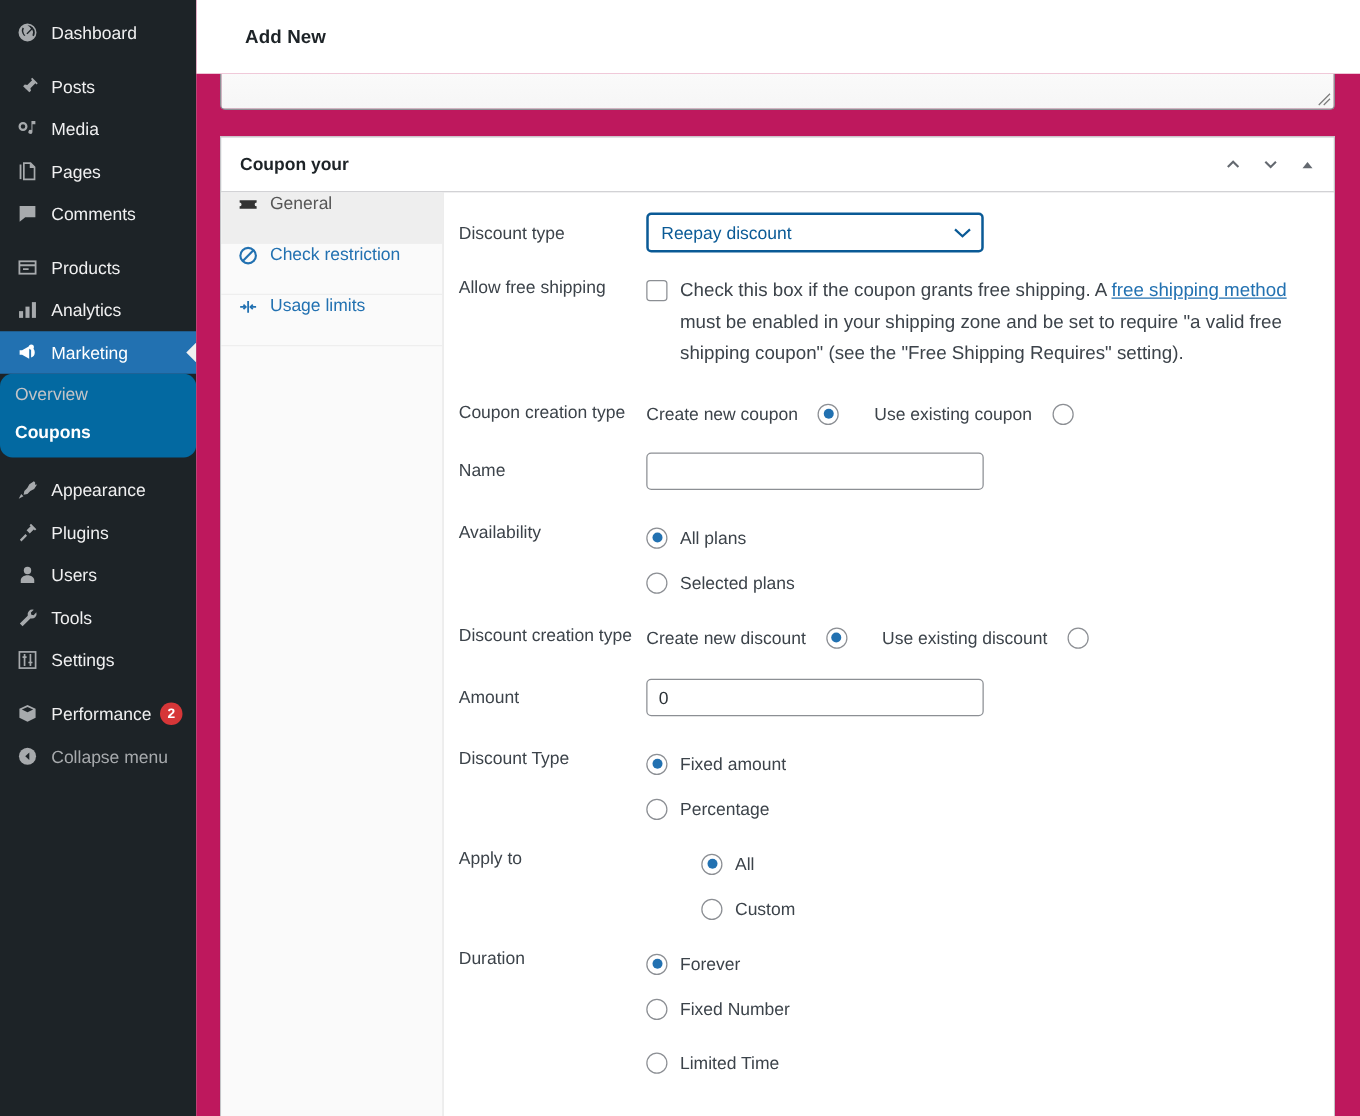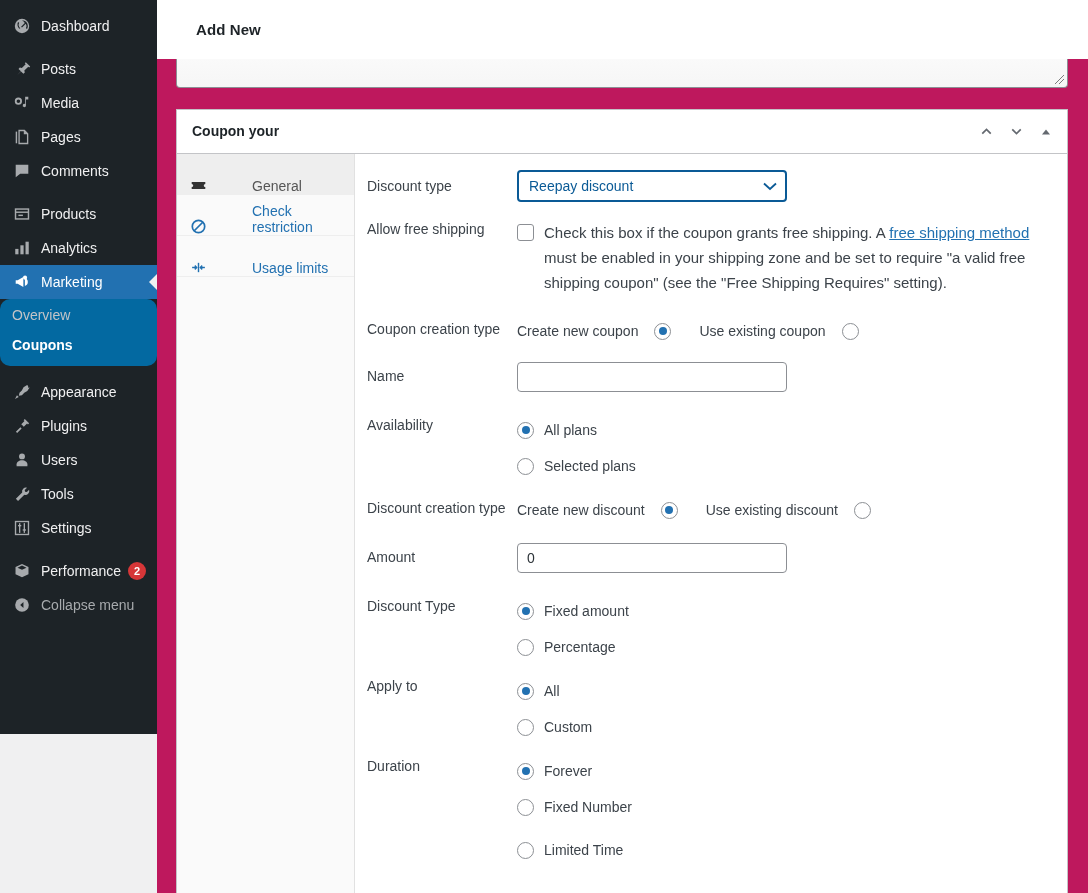--- a/index.html
+++ b/index.html
@@ -10,21 +10,21 @@
     background: #f0f0f1;
     font-family: "Liberation Sans", sans-serif;
     -webkit-font-smoothing: antialiased;
   }
 
   
   .screen { position: relative; width: 1088px; height: 893px; display: flex; }
 
   
   .adminmenu {
-    width: 157px; min-width: 157px; height: 734px;
+    width: 157px; min-width: 157px; height: 893px;
     background: #1d2327;
     position: relative;
     overflow: hidden;
   }
   .menu-item {
     display: flex; align-items: center;
     height: 34px;
     padding: 0 0 0 12px;
     color: #f0f0f1;
     font-size: 14px;
@@ -162,27 +162,26 @@
     width: 178px; min-width: 178px;
     background: #fafafa;
     border-right: 1px solid #e1e1e1;
     padding: 0;
     margin: 0;
     list-style: none;
   }
   .coupon-tab {
     border-bottom: 1px solid #eee;
     display: flex;
-    align-items: flex-end;
+    align-items: flex-start;
     height: 41px;
     padding-left: 12px;
     cursor: pointer;
     font-size: 14px;
     color: #2271b1;
-    gap: 36px;
   }
   .coupon-tab .tab-ico {
     width: 18px; height: 18px;
     margin-right: 9px;
     display: flex; align-items: center; justify-content: center;
     color: #2271b1;
     flex: 0 0 18px;
   }
   .coupon-tab .tab-ico svg { display: block; }
   .coupon-tab.active {
@@ -664,21 +663,21 @@
                   <span class="radio checked"></span>
                   <span class="rs-label">Fixed amount</span>
                 </div>
                 <div class="radio-stack-item">
                   <span class="radio"></span>
                   <span class="rs-label">Percentage</span>
                 </div>
               </div>
             </div>
 
-            <div class="form-field" style="padding-top:0;">
+            <div class="form-field" style="padding-top:0;gap:44px;">
               <div class="field-label" style="padding-top:2px;">Apply to</div>
               <div class="field-body">
                 <div class="radio-stack-item">
                   <span class="radio checked"></span>
                   <span class="rs-label">All</span>
                 </div>
                 <div class="radio-stack-item">
                   <span class="radio"></span>
                   <span class="rs-label">Custom</span>
                 </div>

